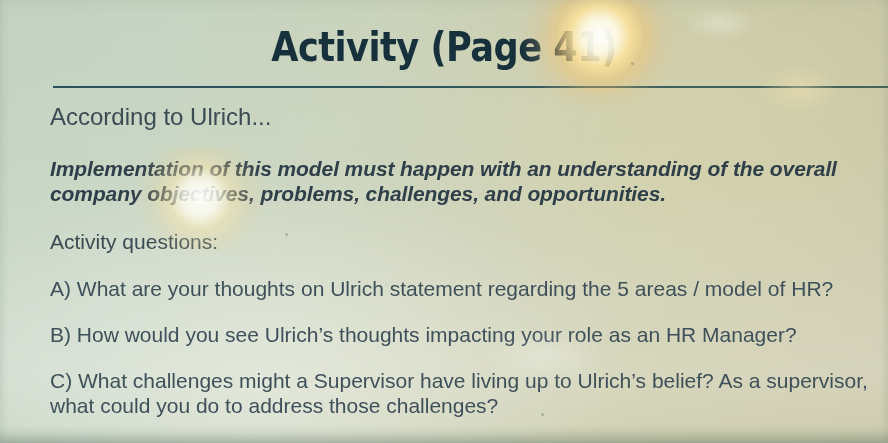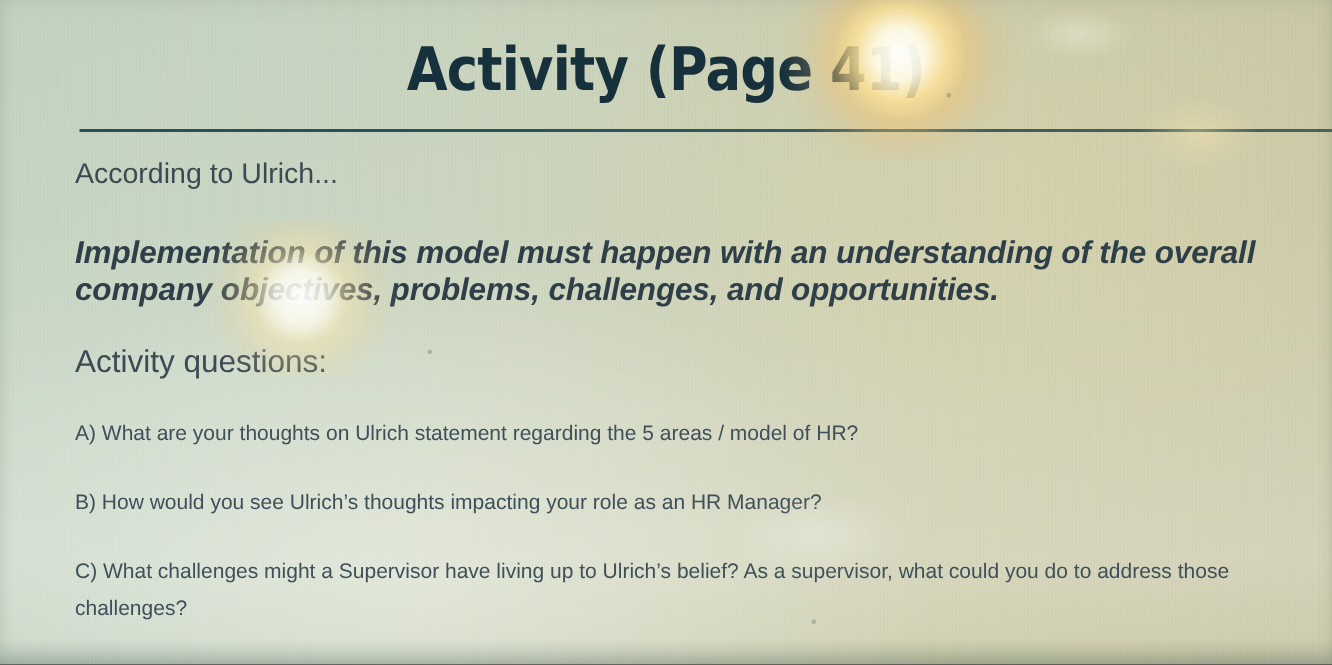--- a/index.html
+++ b/index.html
@@ -104,21 +104,21 @@
 
   .body-block {
     position: absolute;
     left: 50px;
     top: 104px;
     right: 12px;
     color: #3a4b54;
   }
 
   .p-intro {
-    font-size: 19px;
+    font-size: 24px;
     line-height: 26px;
     color: #3a4b54;
     margin: 0;
   }
 
   .p-quote {
     margin: 0;
     padding-top: 26px;
     font-size: 21px;
     line-height: 25px;
@@ -131,21 +131,21 @@
   .p-qheading {
     margin: 0;
     padding-top: 23px;
     font-size: 21px;
     line-height: 26px;
   }
 
   .p-q {
     margin: 0;
     padding-top: 21px;
-    font-size: 14px;
+    font-size: 21px;
     line-height: 25px;
     color: #3e505a;
   }
 
   
   .glare {
     position: absolute;
     pointer-events: none;
   }
 

